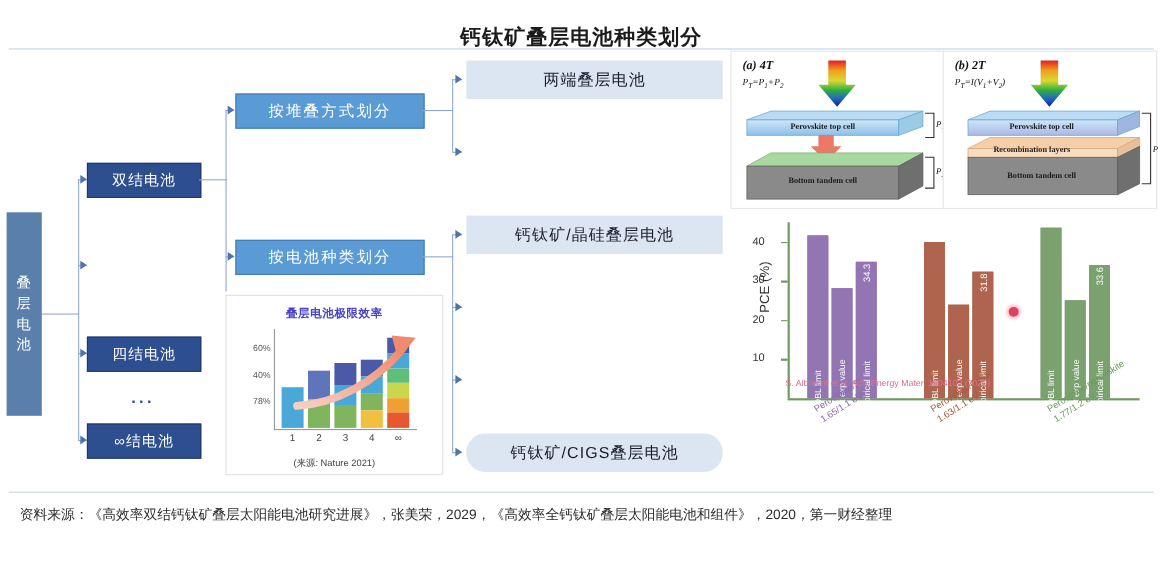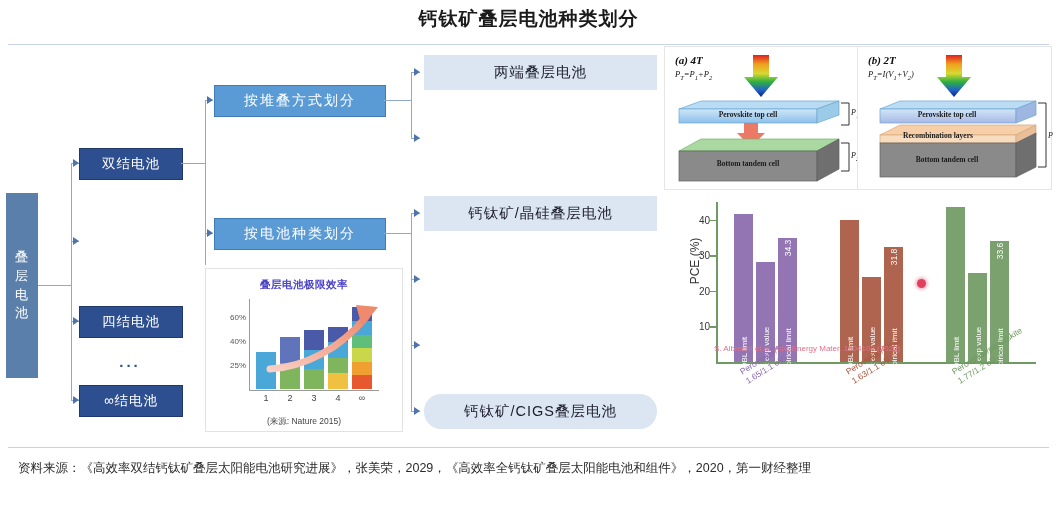--- a/index.html
+++ b/index.html
@@ -5,21 +5,21 @@
   html,body{margin:0;padding:0;}
   body{
     width:1057px;height:516px;background:#ffffff;
     font-family:"Liberation Sans","DejaVu Sans",sans-serif;
     color:#1a1a1a;overflow:hidden;position:relative;
   }
   #page{position:relative;width:1057px;height:516px;}
 
   
   .title{
-    position:absolute;left:0;top:6px;width:1057px;text-align:center;
+    position:absolute;left:0;top:21px;width:1057px;text-align:center;
     font-size:19px;font-weight:bold;color:#1b1b1b;letter-spacing:1px;
   }
   .rule{position:absolute;left:8px;width:1041px;height:1px;background:#c6d3e6;}
   .rule.top{top:44px;}
   .rule.bottom{top:447px;}
 
   
   .vbar{
     position:absolute;left:6px;top:193px;width:32px;height:185px;
     background:#5b7fab;color:#ffffff;font-size:13px;
@@ -119,21 +119,21 @@
     position:absolute;left:672px;top:196px;width:378px;height:245px;background:#ffffff;
   }
   .pce-yaxis{position:absolute;left:44px;top:6px;width:1.6px;height:160px;background:#6f9a62;}
   .pce-xaxis{position:absolute;left:44px;top:166px;width:320px;height:1.6px;background:#6f9a62;}
   .pce-ylabel{
     position:absolute;left:-22px;top:58px;width:90px;text-align:center;
     font-size:12px;color:#333;transform:rotate(-90deg);
   }
   .pce-ytick{
     position:absolute;font-size:10px;color:#333;transform:translateY(-50%);
-    text-align:right;width:26px;left:12px;
+    text-align:left;width:26px;left:12px;
   }
   .pce-tickmark{position:absolute;left:38px;width:6px;height:1.4px;background:#6f9a62;}
   .pcebar{position:absolute;bottom:0;border-width:1.2px;border-style:solid;}
   .pcebar span{
     position:absolute;bottom:4px;left:50%;transform:translateX(-50%) rotate(-90deg);
     transform-origin:center;white-space:nowrap;font-size:8px;color:#ffffff;
   }
   .bar-val{
     position:absolute;top:4px;left:50%;white-space:nowrap;font-size:8.5px;color:#ffffff;
     transform:translateX(-50%) rotate(-90deg);transform-origin:center;
@@ -221,21 +221,21 @@
   <div class="arrow" style="left:414px;top:407px;"></div>
 
   <div class="lvl3" style="top:196px;">钙钛矿/晶硅叠层电池</div>
   <div class="lvl3" style="top:394px;border-radius:17px;">钙钛矿/CIGS叠层电池</div>
 
   <div class="inset">
     <div class="inset-title">叠层电池极限效率</div>
     <div class="inset-axis"></div>
     <div class="inset-base"></div>
     <div class="inset-plot" id="inset-plot">
-        <div class="ytick" style="top: 66px;">25%</div>
+        <div class="ytick" style="top: 66px;">78%</div>
         <div class="ytick" style="top: 42px;">40%</div>
         <div class="ytick" style="top: 18px;">60%</div>
         <div class="ibar" style="left: 6px; height: 37.2px;">
           <div class="iseg" style="background: rgb(74, 168, 216); height: 100%;"></div>
         </div>
         <div class="ibar" style="left: 30px; height: 51.6px;">
           <div class="iseg" style="background: rgb(95, 116, 186); height: 50%;"></div>
           <div class="iseg" style="background: rgb(127, 181, 92); height: 50%;"></div>
         </div>
         <div class="ibar" style="left: 54px; height: 58.8px;">
@@ -251,21 +251,21 @@
         </div>
         <div class="ibar" style="left: 102px; height: 81.6px;">
           <div class="iseg" style="background: rgb(74, 90, 168); height: 16.6667%;"></div>
           <div class="iseg" style="background: rgb(74, 168, 216); height: 16.6667%;"></div>
           <div class="iseg" style="background: rgb(95, 191, 122); height: 16.6667%;"></div>
           <div class="iseg" style="background: rgb(200, 216, 74); height: 16.6667%;"></div>
           <div class="iseg" style="background: rgb(240, 160, 48); height: 16.6667%;"></div>
           <div class="iseg" style="background: rgb(232, 88, 46); height: 16.6667%;"></div>
         </div>
       </div>
-    <div class="inset-src">(来源: Nature 2015)</div>
+    <div class="inset-src">(来源: Nature 2021)</div>
     <svg class="arrowcurve" viewBox="0 0 130 72">
       <defs>
         <linearGradient id="ag" x1="0" y1="1" x2="1" y2="0">
           <stop offset="0%" stop-color="#f9cfc4"></stop>
             <stop offset="100%" stop-color="#f08a6e"></stop>
         </linearGradient>
       </defs>
       <path d="M4,68 C38,66 74,48 100,16" stroke="url(#ag)" stroke-width="7" fill="none" stroke-linecap="round"></path>
       <path d="M96,26 L112,6 L90,4 Z" fill="#f08a6e"></path>
     </svg>

